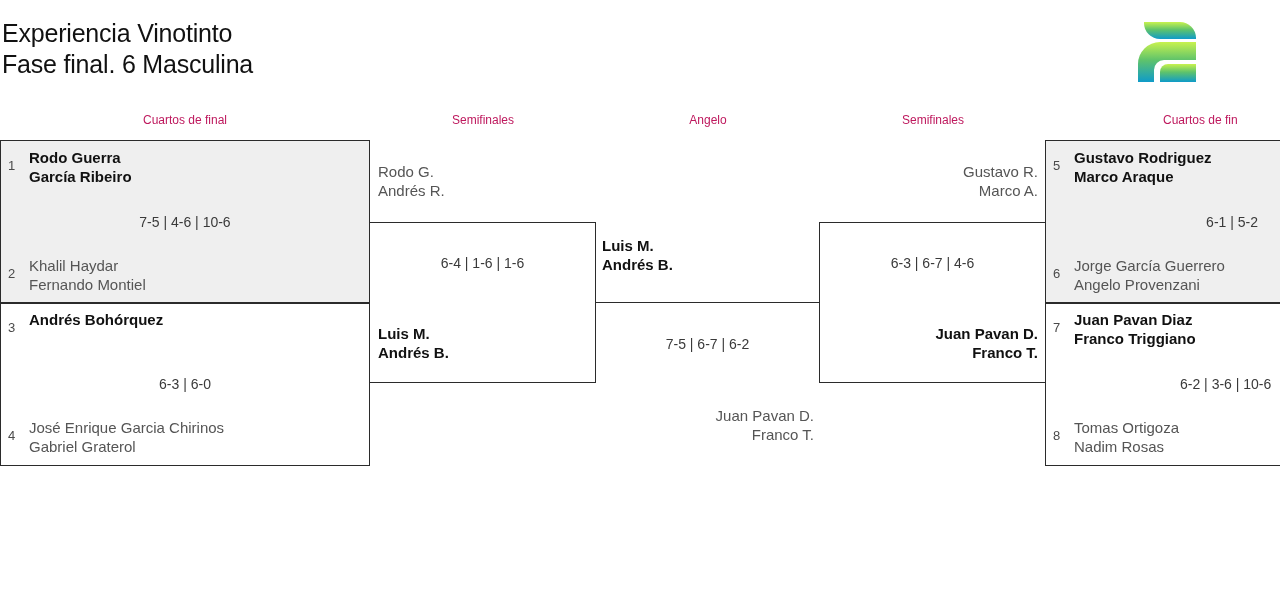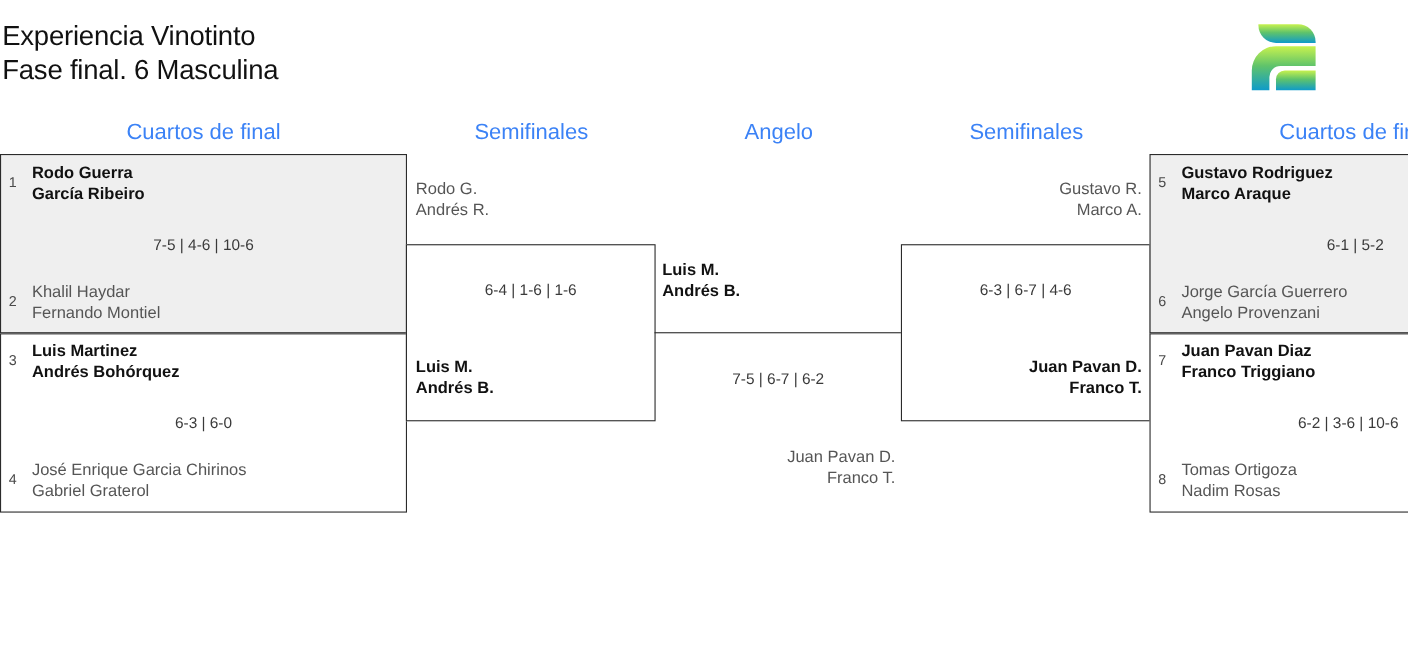--- a/index.html
+++ b/index.html
@@ -43,23 +43,23 @@
     top: 8px;
     width: 66px;
     height: 64px;
   }
   #logo svg { display: block; }
 
   
   .round-header {
     position: absolute;
     top: 109px;
-    font-size: 20px;
+    font-size: 12px;
     line-height: 22px;
-    color: #3b82f6;
+    color: #be185d;
     white-space: nowrap;
     text-align: center;
   }
   #rh-0 { left: 85px;  width: 200px; }
   #rh-1 { left: 383px; width: 200px; }
   #rh-2 { left: 608px; width: 200px; }
   #rh-3 { left: 833px; width: 200px; }
   #rh-4 { left: 1163px; width: 200px; text-align: left; }
 
   
@@ -179,21 +179,20 @@
   <span class="seed">2</span>
   <span class="names">
     <span class="n1">Khalil Haydar</span>
     <span class="n2">Fernando Montiel</span>
   </span>
 </div>
 
 <div class="team left-al winner" style="left:2px; top:310px; width:340px;">
   <span class="seed">3</span>
   <span class="names">
-    <span class="n1">Luis Martinez</span>
     <span class="n2">Andrés Bohórquez</span>
   </span>
 </div>
 <div class="score center" style="left:30px; top:375px; width:310px;">6-3 | 6-0</div>
 <div class="team left-al loser" style="left:2px; top:418px; width:350px;">
   <span class="seed">4</span>
   <span class="names">
     <span class="n1">José Enrique Garcia Chirinos</span>
     <span class="n2">Gabriel Graterol</span>
   </span>

